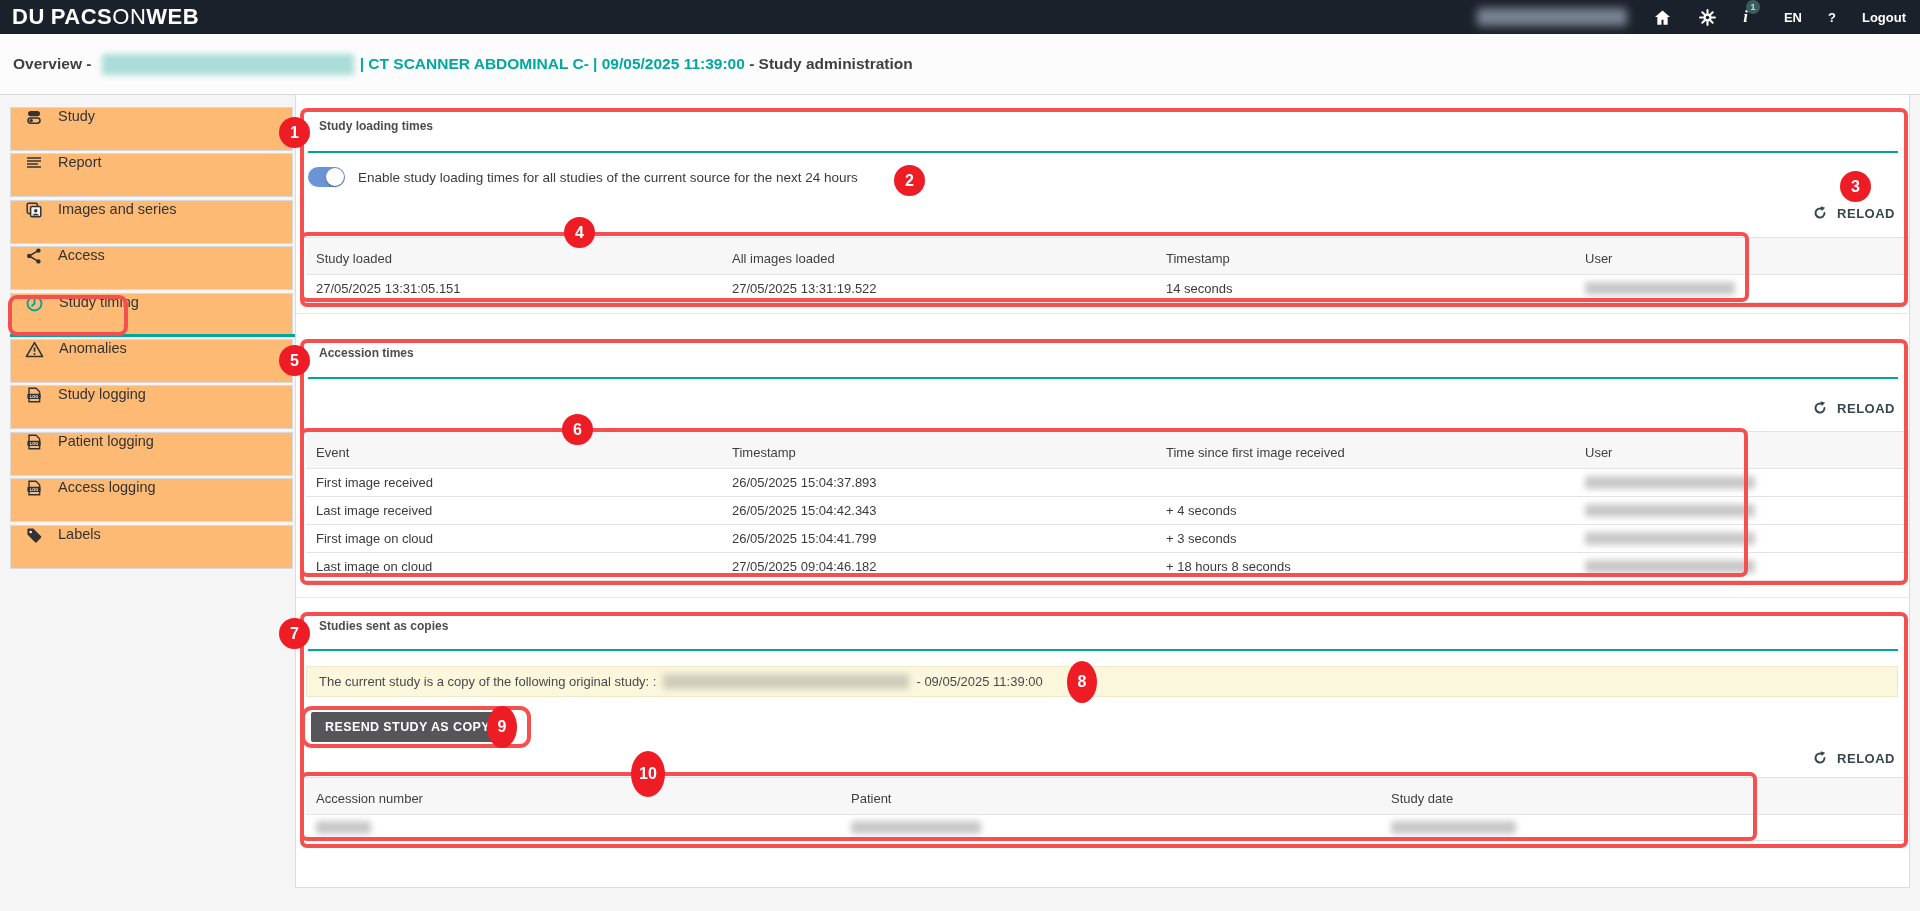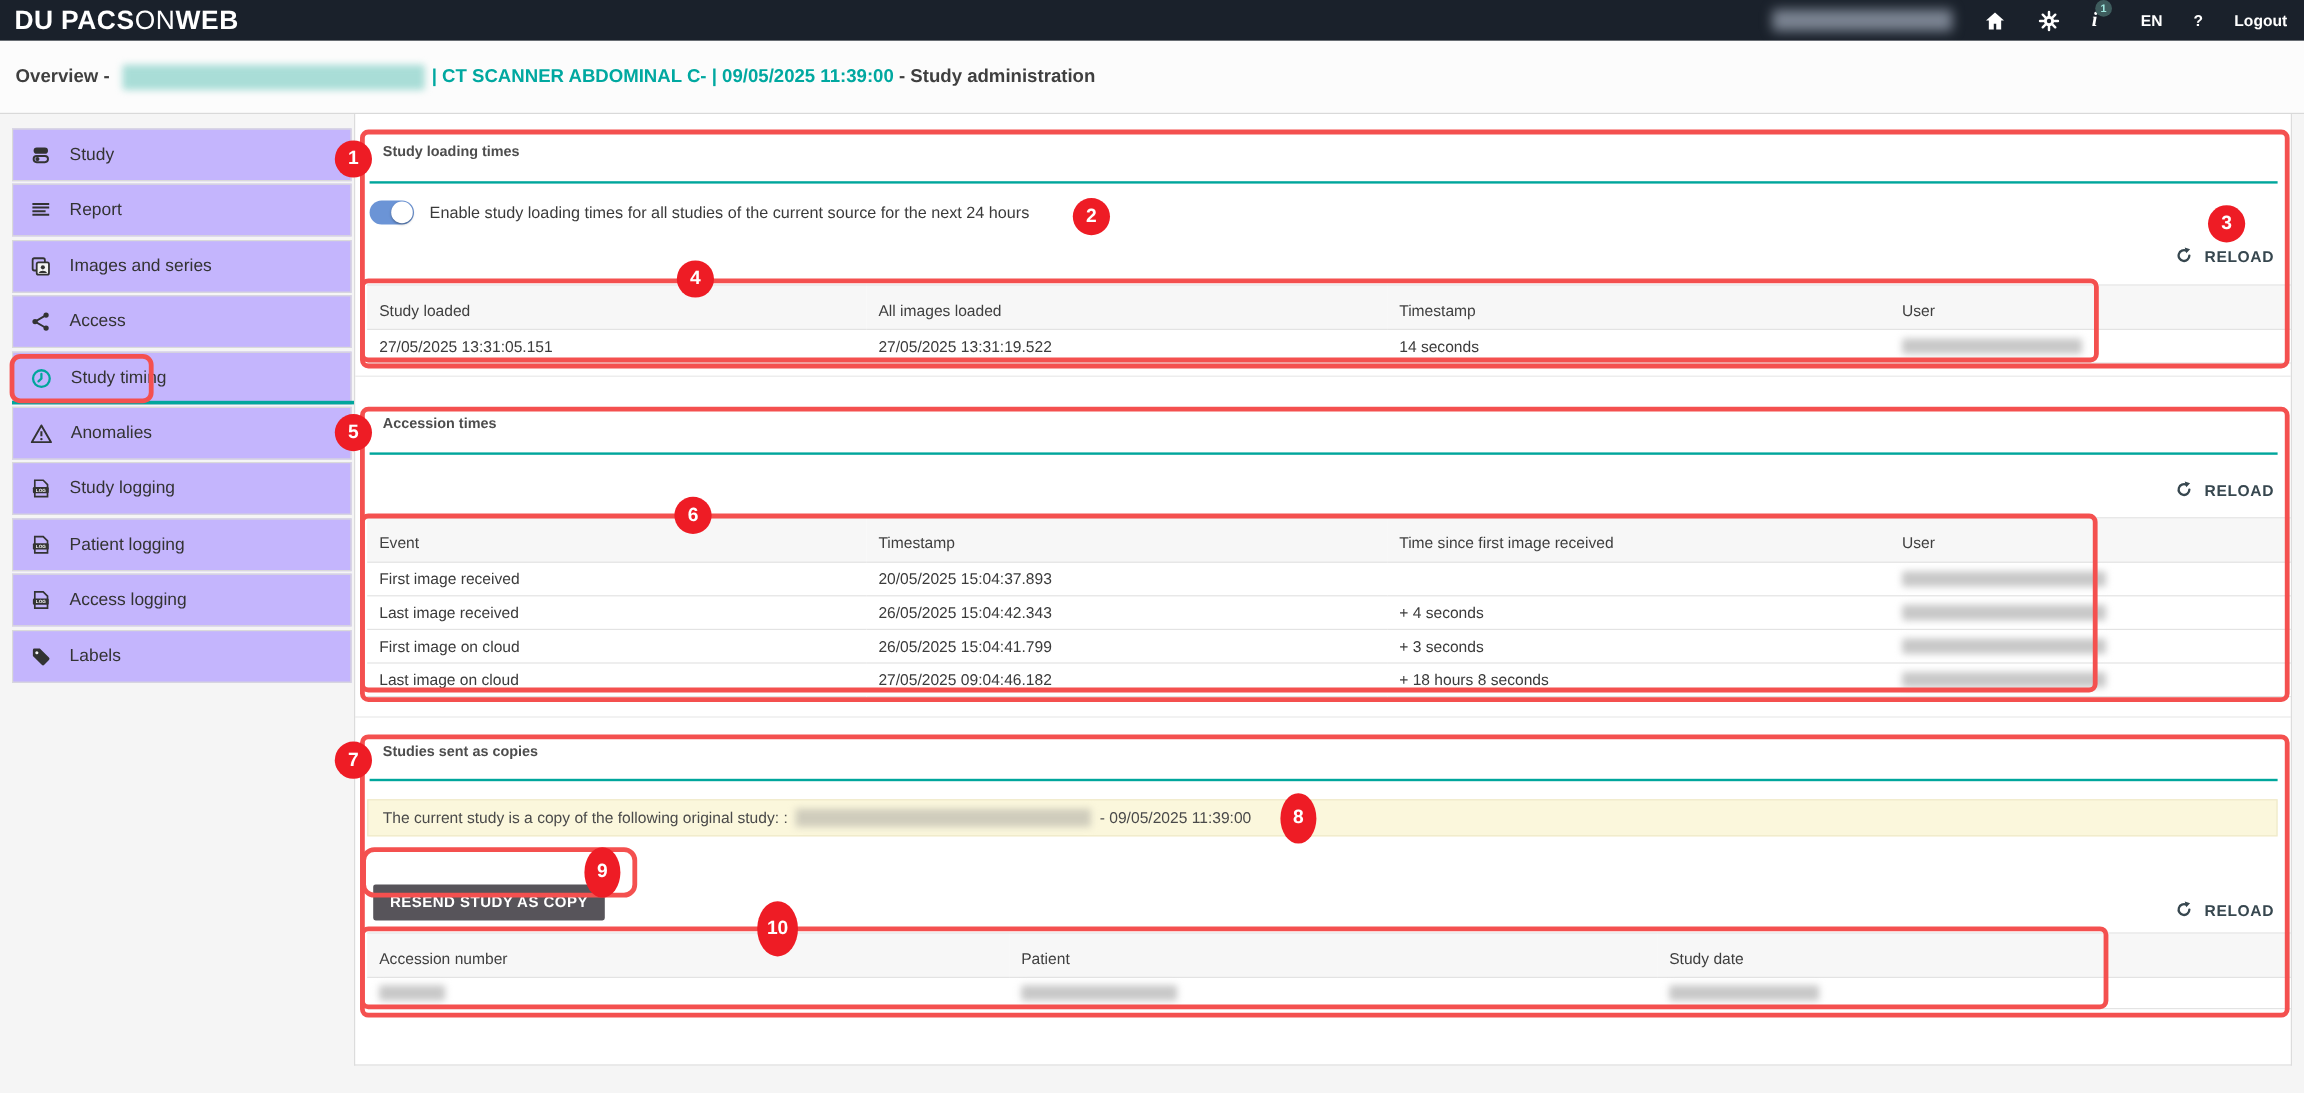--- a/index.html
+++ b/index.html
@@ -24,22 +24,22 @@
   .info-badge { position:absolute; top:-7px; right:-2px; width:14px; height:14px; border-radius:50%;
                 background:#3e5c5d; color:#9fe8df; font-family:"Liberation Sans",sans-serif; font-style:normal;
                 font-size:9px; font-weight:700; display:flex; align-items:center; justify-content:center; }
   
   .breadcrumb { position:absolute; left:0; top:34px; width:1920px; height:61px; background:#fcfcfc;
                 border-bottom:1px solid #d9d9d9; display:flex; align-items:center; padding-left:13px;
                 font-size:15.5px; font-weight:700; color:#3f3f3f; white-space:pre; }
   .bc-blur { width:252px; height:21px; background:#a9ddd7; filter:blur(3px); margin:0 6px; border-radius:2px; }
   .bc-teal { color:#00a8a0; }
   
-  .side-item { position:absolute; left:10px; width:283px; height:44px; background:#c4b5fd;
-               border:1px solid #dadada; display:flex; align-items:center; gap:15px; padding-left:14px;
+  .side-item { position:absolute; left:10px; width:283px; height:44px; background:#fdba74;
+               border:1px solid #dadada; display:flex; gap:15px; padding-left:14px;
                font-size:14.5px; color:#333; cursor:pointer; }
   .side-item svg { flex:0 0 auto; }
   .sel-underline { position:absolute; left:10px; top:334px; width:285px; height:3px; background:#00a69c; }
   
   .panel { position:absolute; left:295px; top:95px; width:1615px; height:793px; background:#fff;
            border:1px solid #dcdcdc; border-top:none; }
   .sec-title { position:absolute; left:23px; font-size:12px; font-weight:700; color:#4d4d4d; }
   .sec-underline { position:absolute; left:12px; width:1590px; height:2px; background:#00a69c; }
   .sep { position:absolute; left:0; width:1613px; height:1px; background:#e9e9e9; }
   
@@ -57,21 +57,21 @@
        font-weight:400; text-align:left; padding:13px 10px 8px 10px; vertical-align:bottom; color:#3f3f3f; }
   td { border-bottom:1px solid #e3e3e3; padding:6px 10px; height:14px; background:#fff; }
   .cell-blur { height:13px; background:#c8c8c8; filter:blur(3px); border-radius:2px; }
   
   .banner { position:absolute; left:10px; top:571px; width:1592px; height:31px; background:#fbf7dc;
             border:1px solid #efe9c9; display:flex; align-items:center; gap:7px; padding:0 12px;
             font-size:13px; color:#4a4a4a; white-space:pre; }
   .banner-blur { width:246px; height:15px; background:#cfccbc; filter:blur(3px); }
   .resend { position:absolute; left:15px; top:617px; height:30px; background:#57545a; color:#fff;
             font-family:"Liberation Sans",sans-serif; font-size:12.5px; font-weight:700; letter-spacing:.4px;
-            padding:0 14px; border:none; border-radius:2px; cursor:pointer;margin-top:25px; }
+            padding:0 14px; border:none; border-radius:2px; cursor:pointer; }
   
   .abox { position:absolute; border:4px solid #f4504f; border-radius:7px; pointer-events:none; z-index:50; }
   .amark { position:absolute; background:#ee1c25; color:#fff; font-weight:700; font-size:16px;
            display:flex; align-items:center; justify-content:center; pointer-events:none; z-index:60; }
   .acircle { width:31px; height:31px; border-radius:50%; }
   .aoval { width:30px; height:42px; border-radius:50%; }
 </style>
 </head>
 <body>
 
@@ -246,21 +246,21 @@
       </colgroup>
     <tbody>
         <tr>
       <th>Event</th>
       <th>Timestamp</th>
       <th>Time since first image received</th>
       <th>User</th>
     </tr>
     <tr>
       <td>First image received</td>
-      <td>20/05/2025 15:04:37.893</td>
+      <td>26/05/2025 15:04:37.893</td>
       <td></td>
       <td>
             <div class="cell-blur" style="width:170px"></div>
           </td>
     </tr>
     <tr>
       <td>Last image received</td>
       <td>26/05/2025 15:04:42.343</td>
       <td>+ 4 seconds</td>
       <td>

